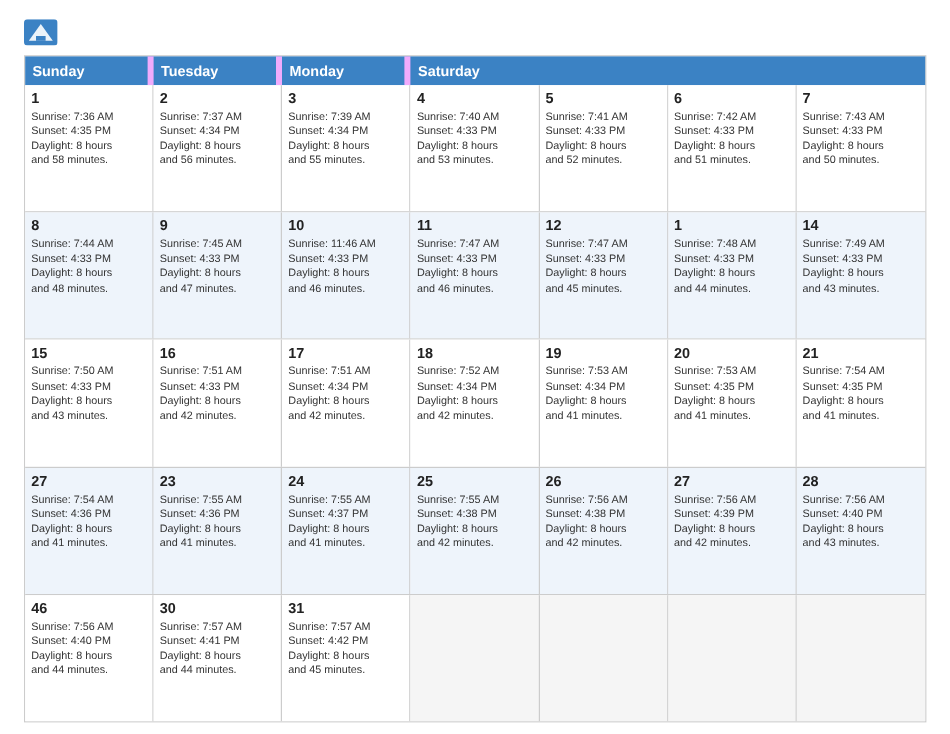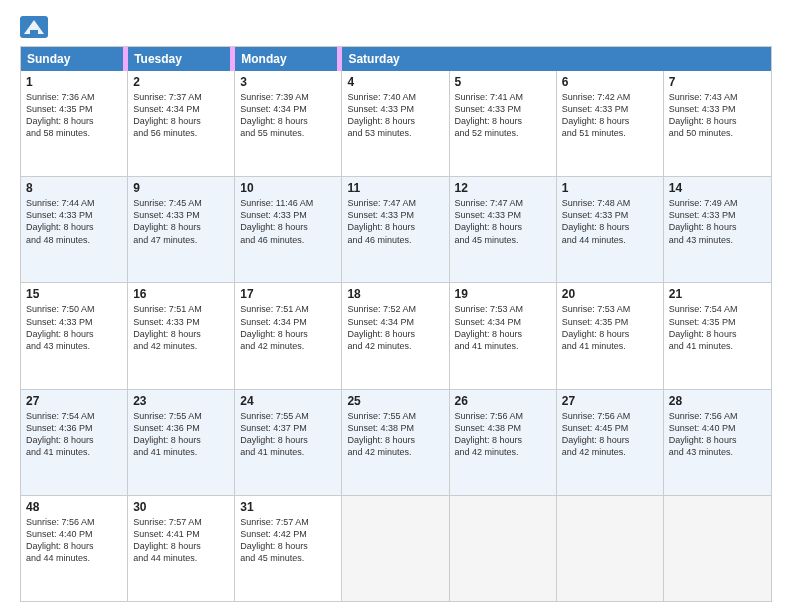--- a/index.html
+++ b/index.html
@@ -320,35 +320,35 @@
           <div class="cal-cell alt-row">
             <span class="day-num">26</span>
             <span class="cell-line">Sunrise: 7:56 AM</span>
             <span class="cell-line">Sunset: 4:38 PM</span>
             <span class="cell-line">Daylight: 8 hours</span>
             <span class="cell-line">and 42 minutes.</span>
           </div>
           <div class="cal-cell alt-row">
             <span class="day-num">27</span>
             <span class="cell-line">Sunrise: 7:56 AM</span>
-            <span class="cell-line">Sunset: 4:45 PM</span>
+            <span class="cell-line">Sunset: 4:39 PM</span>
             <span class="cell-line">Daylight: 8 hours</span>
             <span class="cell-line">and 42 minutes.</span>
           </div>
           <div class="cal-cell alt-row">
             <span class="day-num">28</span>
             <span class="cell-line">Sunrise: 7:56 AM</span>
             <span class="cell-line">Sunset: 4:40 PM</span>
             <span class="cell-line">Daylight: 8 hours</span>
             <span class="cell-line">and 43 minutes.</span>
           </div>
         </div>
         <div class="cal-row">
           <div class="cal-cell">
-            <span class="day-num">48</span>
+            <span class="day-num">46</span>
             <span class="cell-line">Sunrise: 7:56 AM</span>
             <span class="cell-line">Sunset: 4:40 PM</span>
             <span class="cell-line">Daylight: 8 hours</span>
             <span class="cell-line">and 44 minutes.</span>
           </div>
           <div class="cal-cell">
             <span class="day-num">30</span>
             <span class="cell-line">Sunrise: 7:57 AM</span>
             <span class="cell-line">Sunset: 4:41 PM</span>
             <span class="cell-line">Daylight: 8 hours</span>

